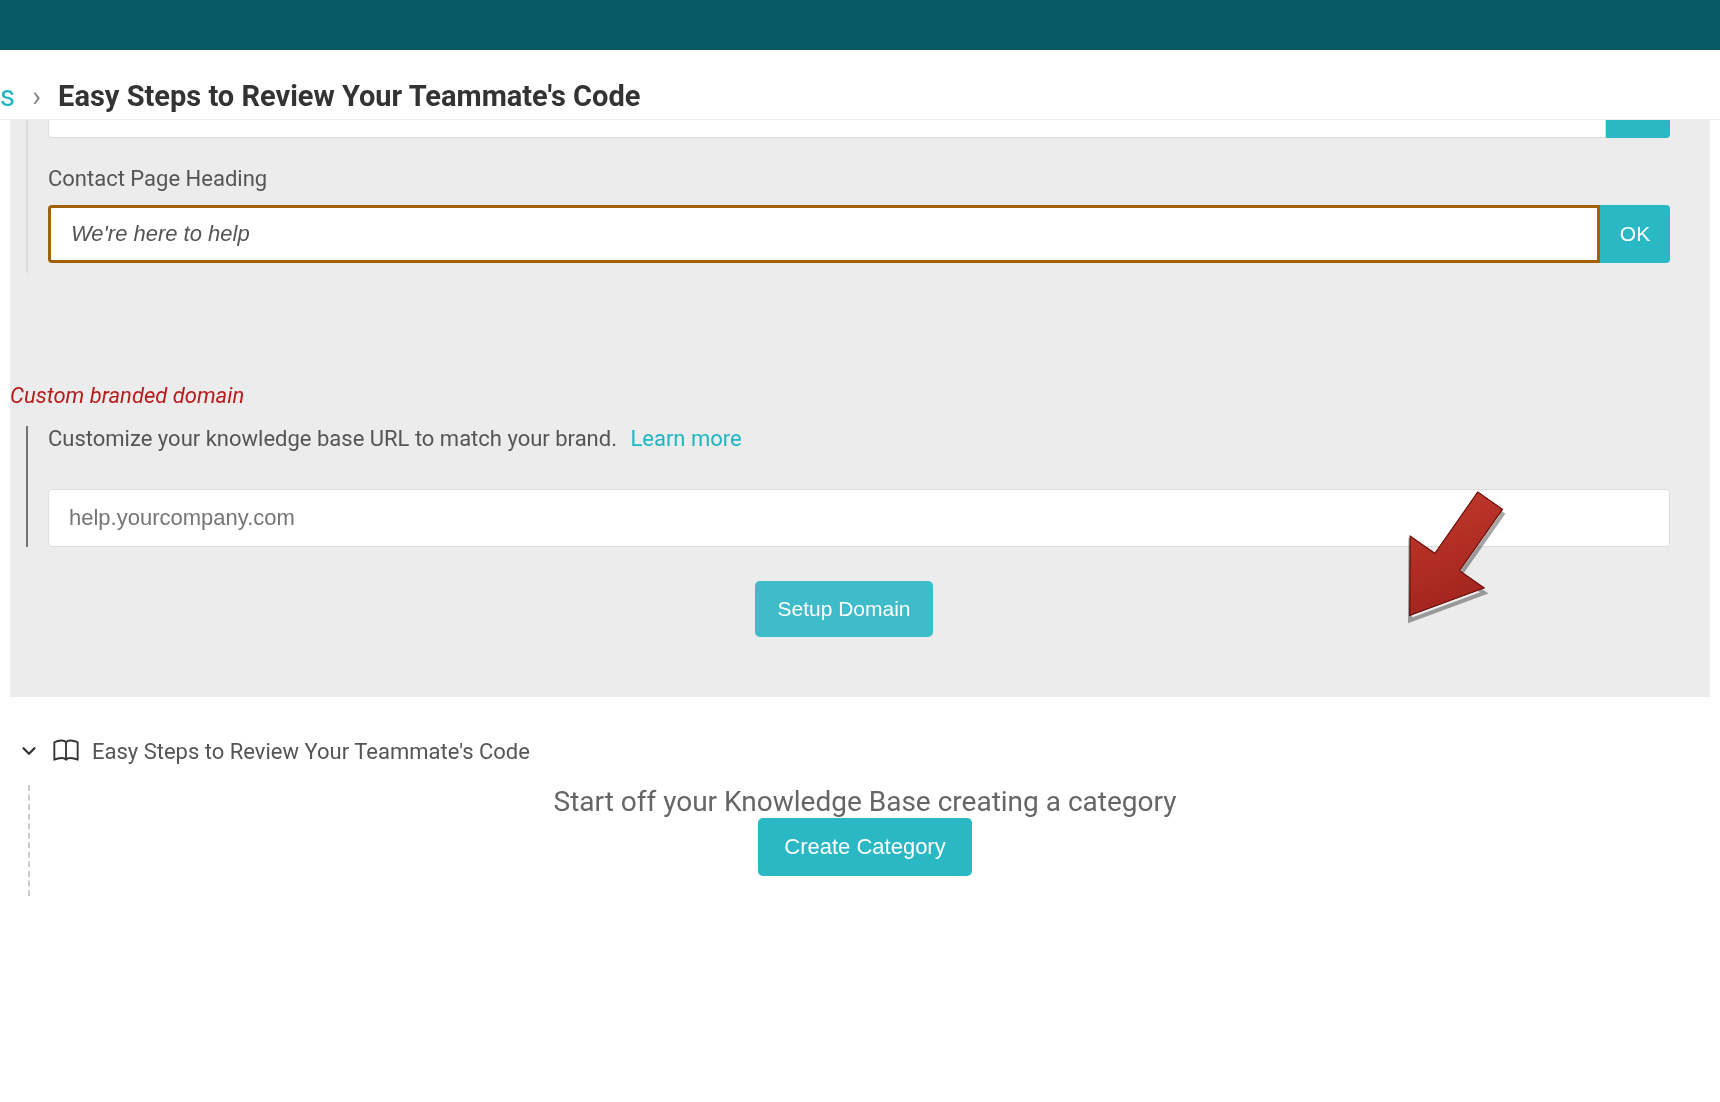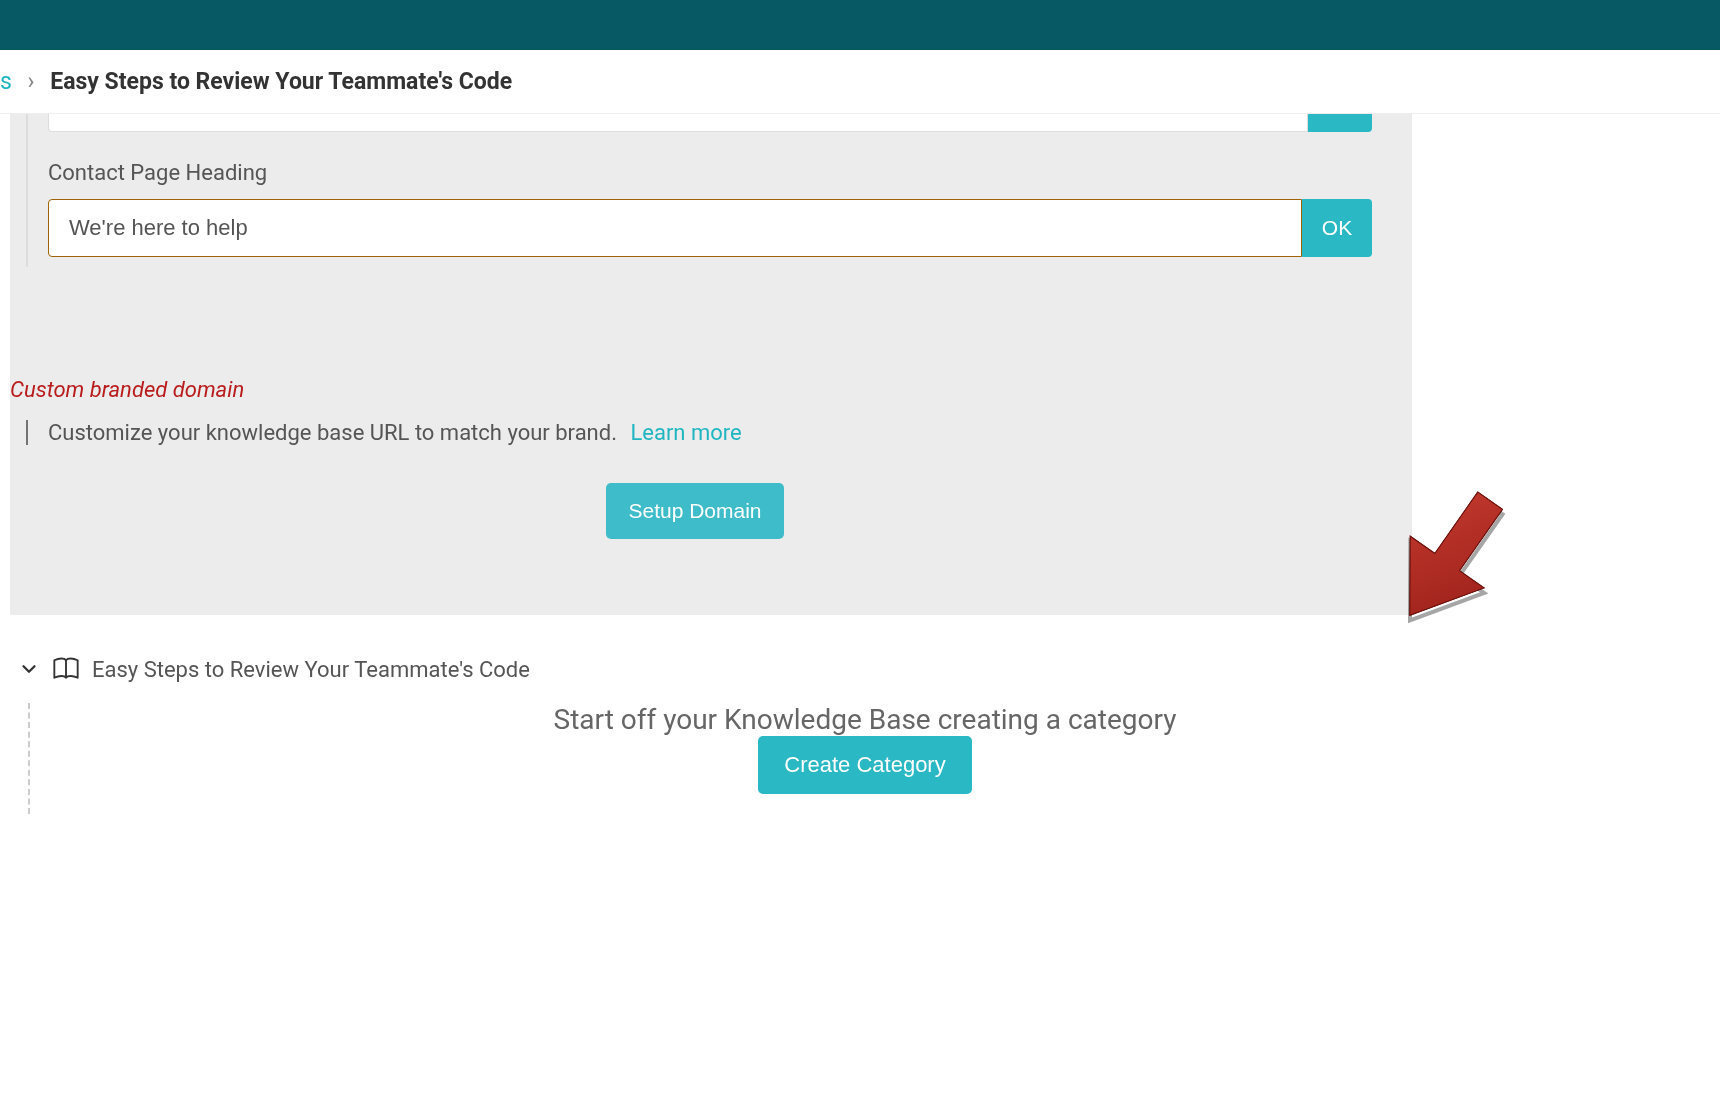--- a/index.html
+++ b/index.html
@@ -10,41 +10,42 @@
       width: 1720px;
       height: 1102px;
       overflow: hidden;
     }
     .top-banner {
       width: 100%;
       height: 50px;
       background: #075a64;
     }
     .breadcrumb-bar {
-      padding: 18px 0 18px 0;
-      font-size: 23px;
+      padding: 18px 0 6px 0;
+      font-size: 29px;
       color: #444;
       border-bottom: 1px solid #eee;
+      margin-top: 11px;
     }
     .breadcrumb-bar .prev {
       color: #1fb6c1;
     }
     .breadcrumb-bar .sep {
       color: #888;
       margin: 0 10px;
     }
     .breadcrumb-bar .current {
       font-weight: 700;
       color: #333;
     }
     .settings-panel {
       background: #ececec;
       margin: 0 14px 0 10px;
-      padding: 0 30px 76px 0;
-      width: 1402px;
+      padding: 0 30px 60px 0;
+      width: 1700px;
     }
     .settings-inner {
       background: #ececec;
       padding-top: 0;
     }
     .partial-top {
       border-left: 2px solid #ddd;
       margin-left: 16px;
       padding: 0 10px 10px 20px;
     }
@@ -73,27 +74,28 @@
       color: #555;
       margin-bottom: 14px;
     }
     .input-row {
       display: flex;
       align-items: stretch;
     }
     .input-row input {
       flex: 1;
       height: 58px;
-      border: 1px solid #a16207;
+      border: 3px solid #a16207;
       border-radius: 4px 0 0 4px;
       padding: 0 20px;
       font-size: 22px;
       color: #555;
       outline: none;
       background: #fff;
+      font-style: italic;
     }
     .ok-btn {
       width: 70px;
       height: 58px;
       background: #29b8c4;
       color: #fff;
       border: none;
       border-radius: 0 4px 4px 0;
       font-size: 21px;
       cursor: pointer;
@@ -213,20 +215,21 @@
       </div>
     </div>
 
     <div class="section-title">Custom branded domain</div>
 
     <div class="domain-block">
       <div class="domain-desc">
         <span>Customize your knowledge base URL to match your brand.</span>
         <a class="learn-more">Learn more</a>
       </div>
+      <input class="domain-input" type="text" placeholder="help.yourcompany.com" style="">
     </div>
 
     <div class="setup-domain-row">
       <button class="setup-domain-btn">Setup Domain</button>
     </div>
   </div>
 </div>
 
 <svg class="arrow-overlay" width="150" height="180">
   <defs>

